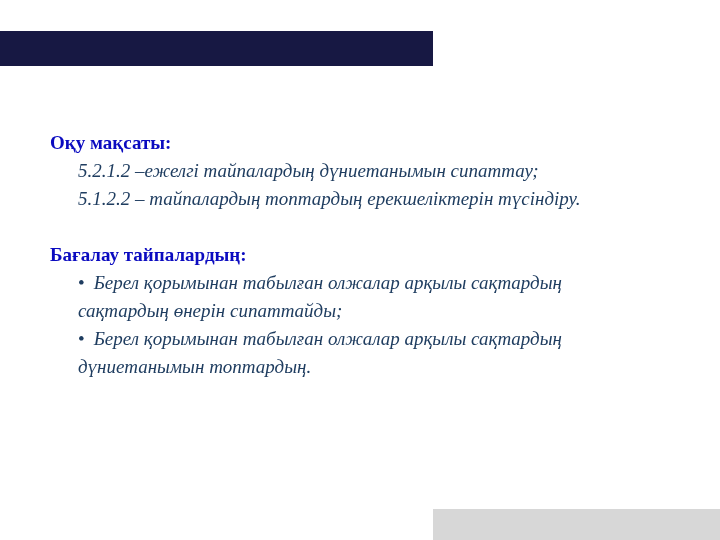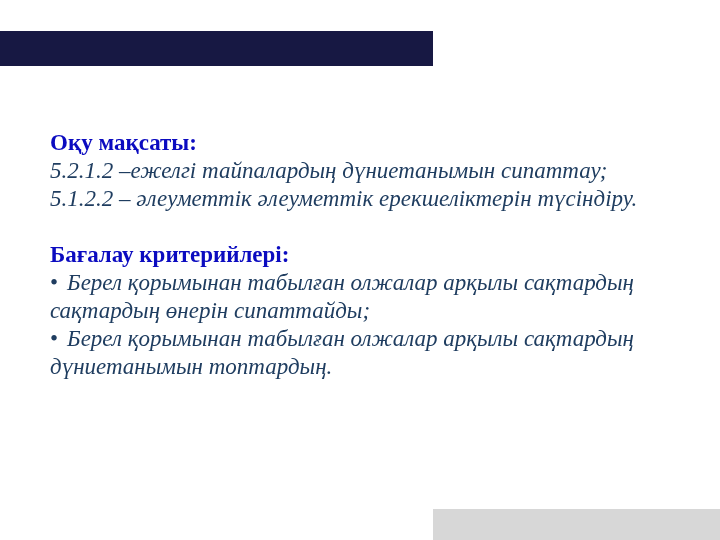--- a/index.html
+++ b/index.html
@@ -28,32 +28,33 @@
     left: 433px;
     top: 509px;
     width: 287px;
     height: 31px;
     background: #d7d7d7;
   }
   .textblock {
     position: absolute;
     left: 50px;
     top: 129px;
-    font-size: 23px;
+    font-size: 19px;
     line-height: 28px;
     white-space: nowrap;
   }
   .line { height: 28px; }
   .heading {
     font-weight: bold;
     color: #0b0bc0;
   }
   .body-line {
     font-style: italic;
     color: #1f3d60;
+    margin-left: 28px;
   }
   .spacer { height: 28px; }
   .bullet {
     display: inline-block;
     font-style: normal;
     margin-right: 9px;
     color: #1f3d60;
   }
 </style>
 </head>
@@ -62,25 +63,25 @@
 <div class="slide">
 
   <div class="top-bar"></div>
 
   <div class="textblock">
 
     <div class="line heading">Оқу мақсаты:</div>
 
     <div class="line body-line">5.2.1.2 –ежелгі тайпалардың дүниетанымын сипаттау;</div>
 
-    <div class="line body-line">5.1.2.2 – әлеуметтік әлеуметтік ерекшеліктерін түсіндіру.</div>
+    <div class="line body-line">5.1.2.2 – тайпалардың топтардың ерекшеліктерін түсіндіру.</div>
 
     <div class="spacer"></div>
 
-    <div class="line heading">Бағалау критерийлері:</div>
+    <div class="line heading">Бағалау тайпалардың:</div>
 
     <div class="line body-line">
       <span class="bullet">•</span><span>Берел қорымынан табылған олжалар арқылы сақтардың</span>
     </div>
 
     <div class="line body-line">сақтардың өнерін сипаттайды;</div>
 
     <div class="line body-line">
       <span class="bullet">•</span><span>Берел қорымынан табылған олжалар арқылы сақтардың</span>
     </div>

